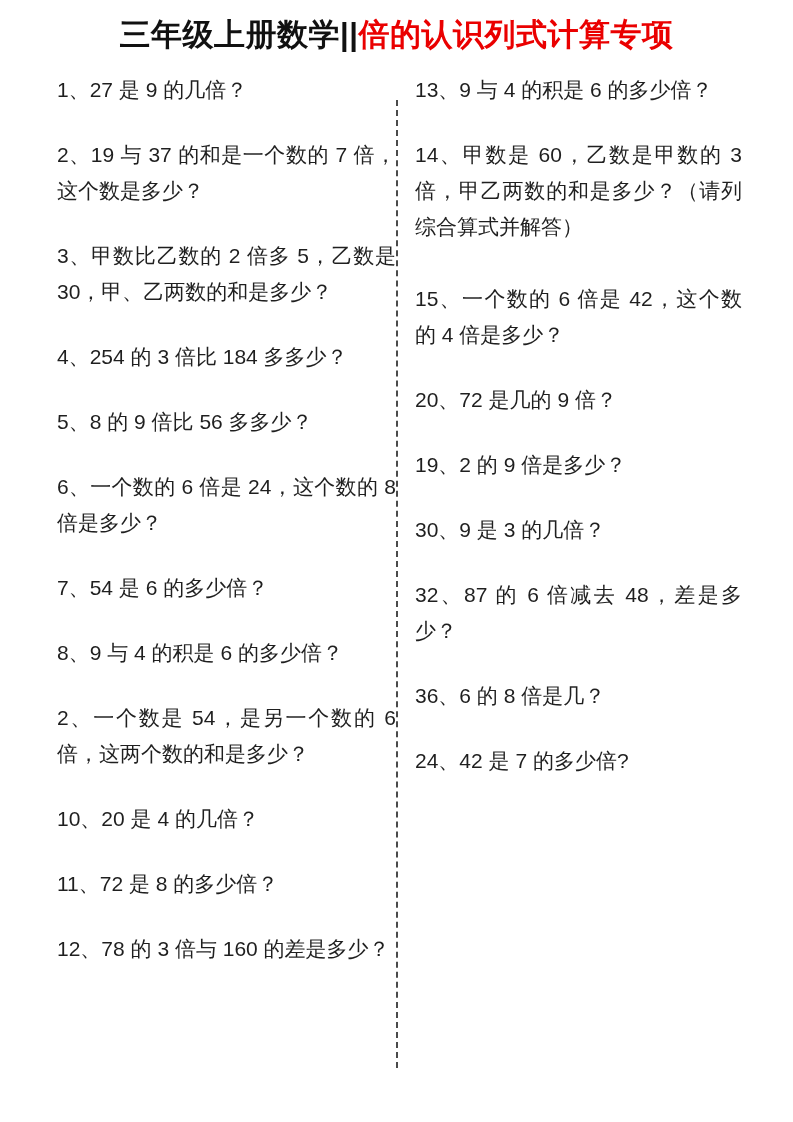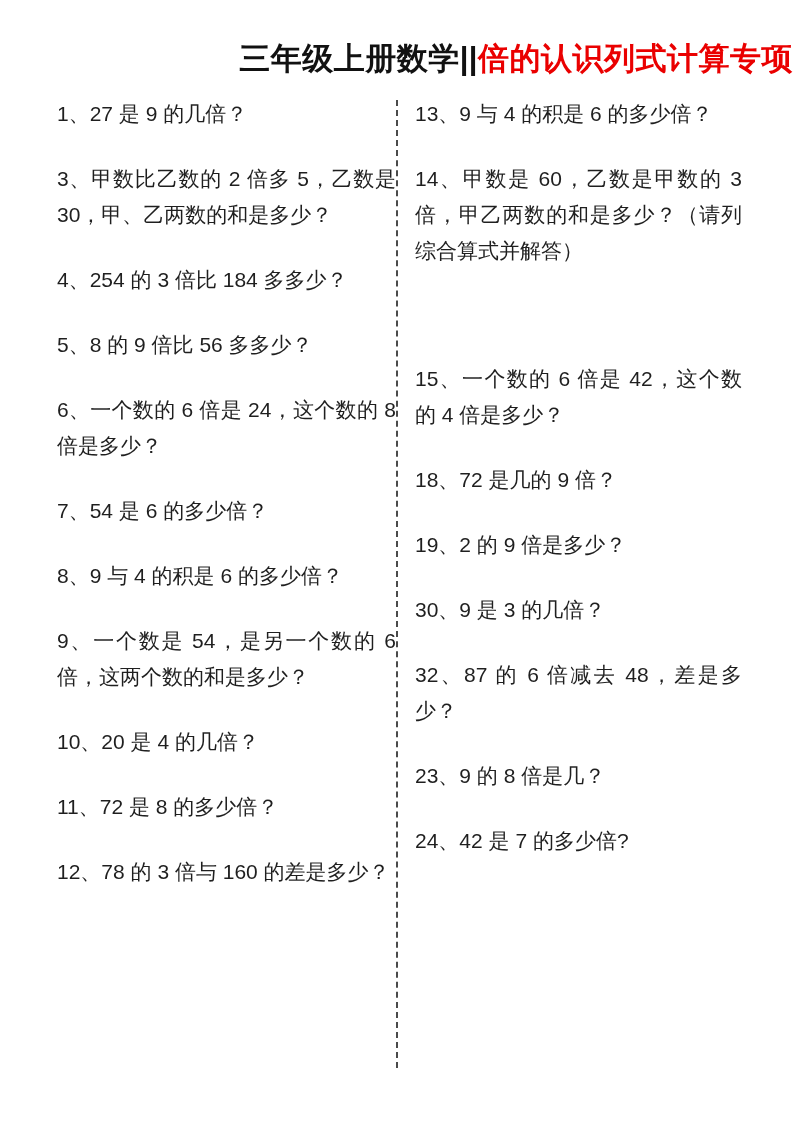--- a/index.html
+++ b/index.html
@@ -9,39 +9,39 @@
     color: #1f1f1f;
   }
   .page {
     position: relative;
     width: 793px;
     height: 1122px;
     background: #ffffff;
     overflow: hidden;
   }
   .title {
-    margin-top: 38px;
-    text-align: right;
+    margin-top: 14px;
+    text-align: center;
     font-size: 31px;
     font-weight: 700;
     letter-spacing: 0.5px;
     white-space: nowrap;
   }
   .title .t-black { color: #111111; }
   .title .t-red   { color: #ea0000; }
   .columns {
     display: flex;
     margin-top: 16px;
     padding-left: 57px;
   }
   .col { font-size: 21px; line-height: 36px; }
   .col-left  { width: 339px; }
   .col-right { width: 346px; padding-left: 19px; }
   .problem { margin-bottom: 29px; text-align: justify; }
-  .problem.extra-gap { margin-bottom: 92px; }
+  .problem.extra-gap { margin-bottom: 36px; }
   .divider {
     position: absolute;
     left: 396px;
     top: 100px;
     height: 968px;
     width: 0;
     border-left: 2px dashed #4a4a4a;
   }
 </style>
 </head>
@@ -50,38 +50,39 @@
 <div class="page">
 
   <h1 class="title"><span class="t-black">三年级上册数学||</span><span class="t-red">倍的认识列式计算专项</span></h1>
 
   <div class="divider"></div>
 
   <div class="columns">
 
     <div class="col col-left">
       <p class="problem">1、27 是 9 的几倍？</p>
+      <p class="problem">2、19 与 37 的和是一个数的 7 倍，这个数是多少？</p>
       <p class="problem">3、甲数比乙数的 2 倍多 5，乙数是 30，甲、乙两数的和是多少？</p>
       <p class="problem">4、254 的 3 倍比 184 多多少？</p>
       <p class="problem">5、8 的 9 倍比 56 多多少？</p>
       <p class="problem">6、一个数的 6 倍是 24，这个数的 8 倍是多少？</p>
       <p class="problem">7、54 是 6 的多少倍？</p>
       <p class="problem">8、9 与 4 的积是 6 的多少倍？</p>
-      <p class="problem">9、一个数是 54，是另一个数的 6 倍，这两个数的和是多少？</p>
+      <p class="problem">2、一个数是 54，是另一个数的 6 倍，这两个数的和是多少？</p>
       <p class="problem">10、20 是 4 的几倍？</p>
       <p class="problem">11、72 是 8 的多少倍？</p>
       <p class="problem">12、78 的 3 倍与 160 的差是多少？</p>
     </div>
 
     <div class="col col-right">
       <p class="problem">13、9 与 4 的积是 6 的多少倍？</p>
       <p class="problem extra-gap">14、甲数是 60，乙数是甲数的 3 倍，甲乙两数的和是多少？（请列综合算式并解答）</p>
       <p class="problem">15、一个数的 6 倍是 42，这个数的 4 倍是多少？</p>
-      <p class="problem">18、72 是几的 9 倍？</p>
+      <p class="problem">20、72 是几的 9 倍？</p>
       <p class="problem">19、2 的 9 倍是多少？</p>
       <p class="problem">30、9 是 3 的几倍？</p>
       <p class="problem">32、87 的 6 倍减去 48，差是多少？</p>
-      <p class="problem">23、9 的 8 倍是几？</p>
+      <p class="problem">36、6 的 8 倍是几？</p>
       <p class="problem">24、42 是 7 的多少倍?</p>
     </div>
 
   </div>
 </div>
 
 </body></html>

